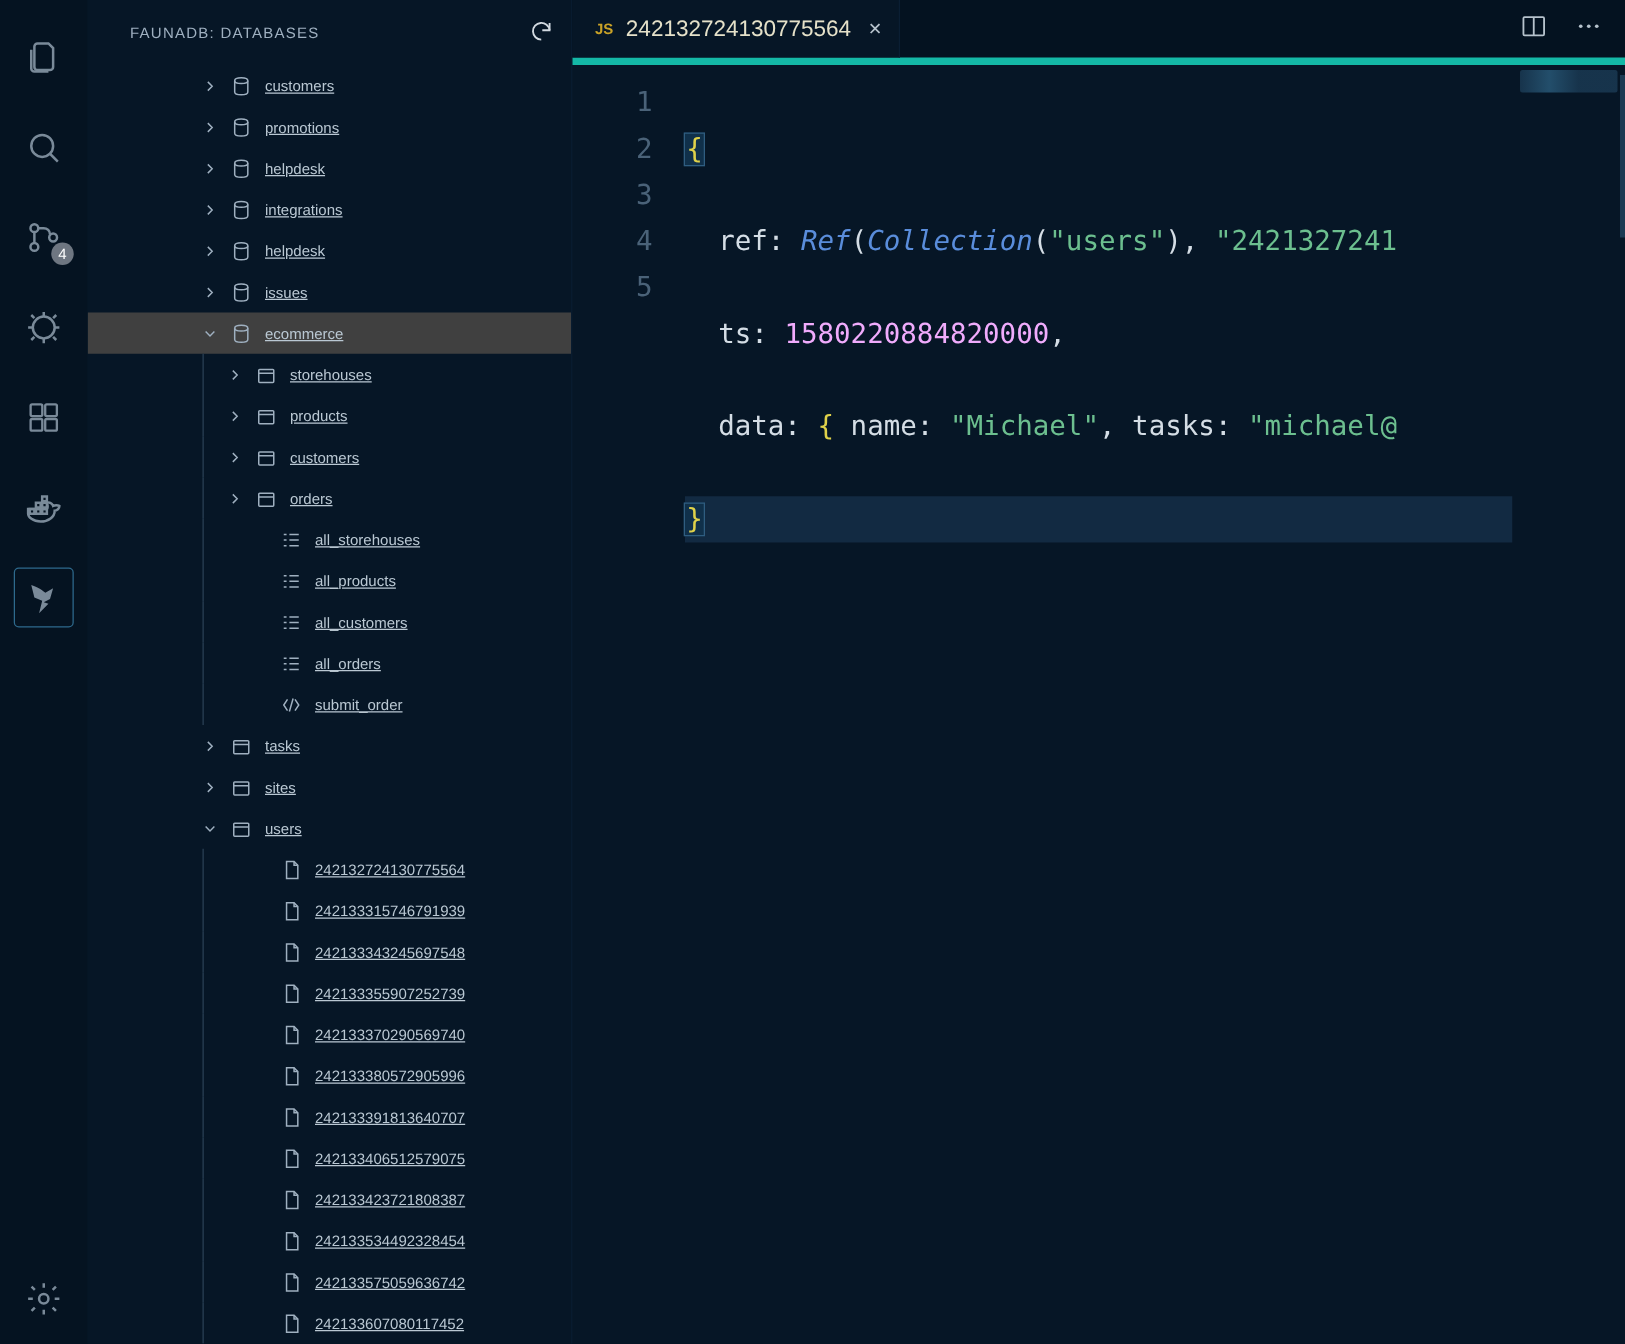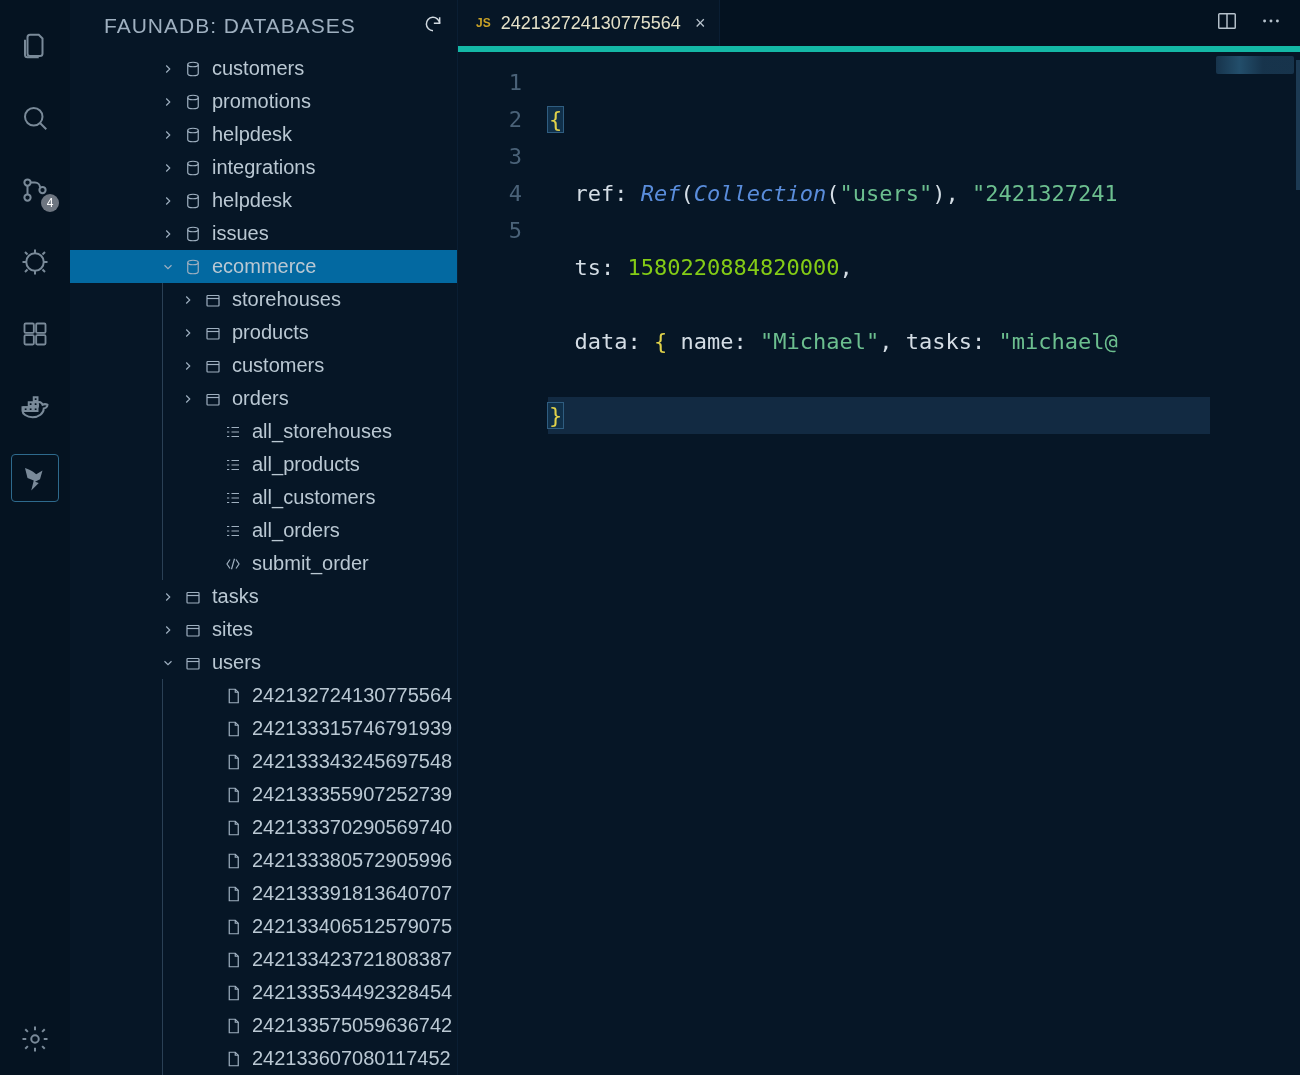--- a/index.html
+++ b/index.html
@@ -52,35 +52,35 @@
     border-right: 1px solid #0a1e33;
     display: flex; flex-direction: column;
     overflow: hidden;
   }
   .sidebar-header {
     height: 52px;
     display: flex; align-items: center; justify-content: space-between;
     padding: 0 14px 0 34px;
     color: #9fb0c0;
     letter-spacing: 1px;
-    font-size: 21px;
+    font-size: 12px;
   }
   .sidebar-header .refresh svg { width: 20px; height: 20px; stroke: #d1d9e0; fill: none; stroke-width: 1.8; }
   .sidebar-header .refresh { cursor: pointer; }
 
-  .tree { flex: 1; overflow-y: auto; font-size: 20px; color: #bac8d3; }
+  .tree { flex: 1; overflow-y: auto; font-size: 12px; color: #bac8d3; text-decoration: underline; }
   .tree::-webkit-scrollbar { width: 0; }
   .row {
     display: flex; align-items: center;
     height: 33px;
     padding-left: 12px;
     cursor: pointer;
     white-space: nowrap;
   }
-  .row.selected { background: #0369a1; }
+  .row.selected { background: #404040; }
   .row .chev {
     width: 20px; height: 20px; display: inline-flex;
     align-items: center; justify-content: center;
     margin-right: 4px;
     color: #9fb0c0;
     flex-shrink: 0;
   }
   .row .chev svg { width: 14px; height: 14px; stroke: currentColor; fill: none; stroke-width: 2; }
   .row .spacer { width: 24px; flex-shrink: 0; display: inline-block; }
   .row .ico {
@@ -165,21 +165,21 @@
   }
   .code .line { display: block; height: 37px; }
   .current-line { background: rgba(30, 60, 90, 0.55); }
 
   .tok-brace { color: #e0d24a; }
   .tok-brace-sel { color: #e0d24a; background: #10304a; border: 1px solid #2f5d80; padding: 0 1px; margin-left:-1px;}
   .tok-key { color: #d4dde5; }
   .tok-punc { color: #d4dde5; }
   .tok-func { color: #5a8ddb; font-style: italic; }
   .tok-str { color: #6cbf8f; }
-  .tok-num { color: #84cc16; }
+  .tok-num { color: #f0abfc; }
   .tok-paren { color: #d4dde5; }
 
   .minimap {
     width: 90px;
     background: #061626;
     position: relative;
   }
   .mini-blob {
     position: absolute;
     top: 4px; left: 6px; right: 6px; height: 18px;

